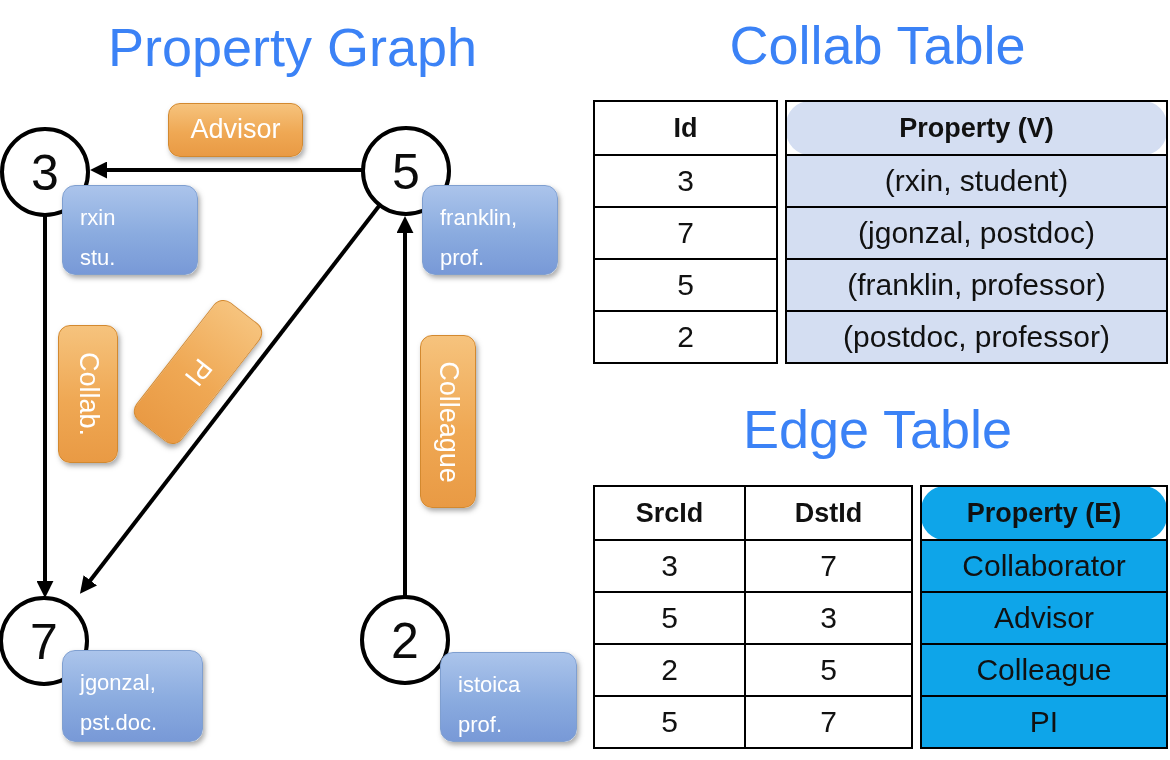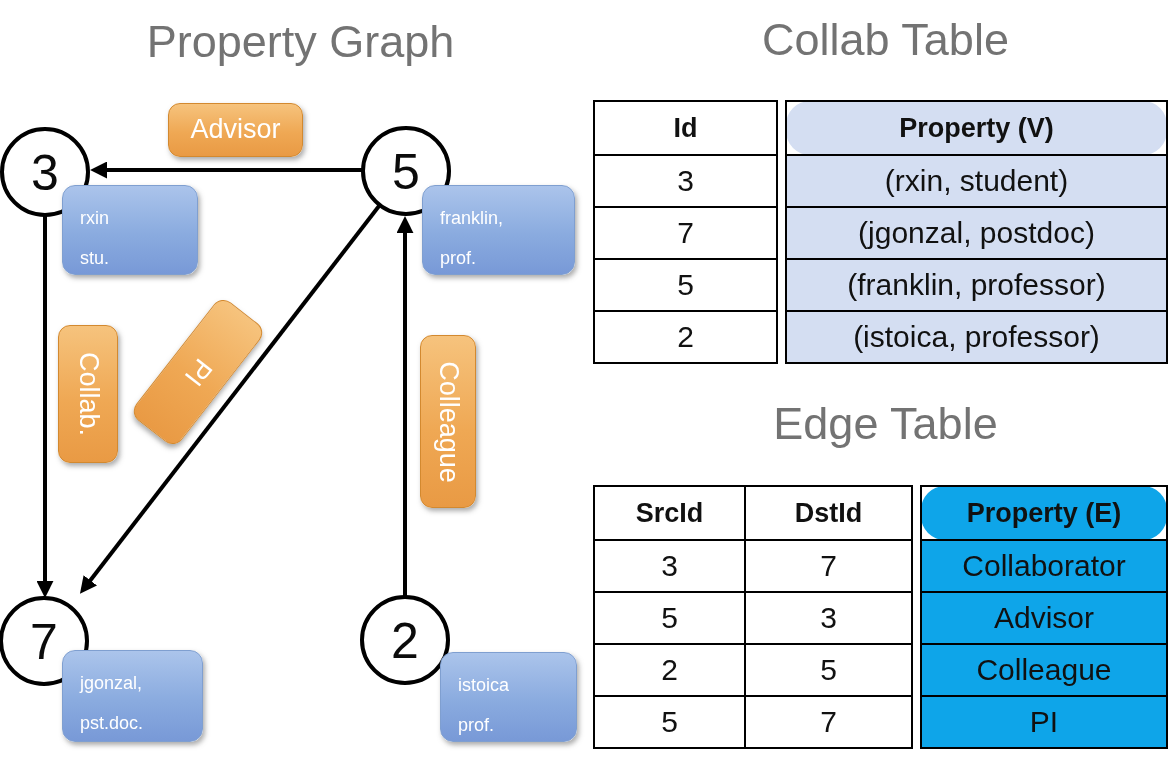--- a/index.html
+++ b/index.html
@@ -1,32 +1,32 @@
 <!DOCTYPE html>
 <html><head>
 <meta charset="utf-8">
 <style>
   html,body { margin:0; padding:0; background:#ffffff; }
   #canvas {
     position:relative; width:1170px; height:760px; overflow:hidden;
     background:#ffffff; font-family:"Liberation Sans", sans-serif; color:#111;
   }
   .title {
-    position:absolute; text-align:center; font-size:45px; color:#737373;
-    letter-spacing:0px; white-space:nowrap;padding-left:8px;
+    position:absolute; text-align:center; font-size:54px; color:#3b82f6;
+    letter-spacing:0px; white-space:nowrap;
   }
   
   #graph-svg { position:absolute; left:0; top:0; }
   .node-digit { font-family:"Liberation Sans", sans-serif; font-size:50px; fill:#0b0b0b; }
   
   .vbox {
     position:absolute; box-sizing:border-box; border-radius:13px;
     background:linear-gradient(180deg,#abc4eb 0%,#8aabdf 55%,#7899d7 100%);
     border:1.5px solid #7f9fd0; box-shadow:2px 3px 5px rgba(90,90,90,.5);
-    color:#ffffff; font-size:18px; line-height:40px; padding:12px 6px 0 17px;
+    color:#ffffff; font-size:22px; line-height:40px; padding:12px 6px 0 17px;
   }
   
   .obox {
     position:absolute; box-sizing:border-box; border-radius:12px;
     background:linear-gradient(180deg,#f6c37d 0%,#efa854 55%,#e99a44 100%);
     border:1.5px solid #d3892f; box-shadow:2px 3px 5px rgba(90,90,90,.5);
     color:#ffffff; font-size:27px;
   }
   .obox .htext { display:block; text-align:center; }
   .vtext {
@@ -71,21 +71,21 @@
     <text x="45" y="190" text-anchor="middle" class="node-digit">3</text>
     <text x="406" y="189" text-anchor="middle" class="node-digit">5</text>
     <text x="44" y="659" text-anchor="middle" class="node-digit">7</text>
     <text x="405" y="658" text-anchor="middle" class="node-digit">2</text>
   </svg>
 
   <div class="vbox" style="left:62px; top:185px; width:136px; height:90px;">
     <span>rxin</span><br>
     <span>stu.</span>
   </div>
-  <div class="vbox" style="left:422px; top:185px; width:153px; height:90px;">
+  <div class="vbox" style="left:422px; top:185px; width:136px; height:90px;">
     <span>franklin,</span><br>
     <span>prof.</span>
   </div>
   <div class="vbox" style="left:62px; top:650px; width:141px; height:92px;">
     <span>jgonzal,</span><br>
     <span>pst.doc.</span>
   </div>
   <div class="vbox" style="left:420px; top:652px; width:137px; height:90px;margin-left:20px;">
     <span>istoica</span><br>
     <span>prof.</span>
@@ -134,21 +134,21 @@
     <tr>
           <td>(rxin, student)</td>
         </tr>
     <tr>
           <td>(jgonzal, postdoc)</td>
         </tr>
     <tr>
           <td>(franklin, professor)</td>
         </tr>
     <tr>
-          <td>(istoica, professor)</td>
+          <td>(postdoc, professor)</td>
         </tr>
   </tbody>
     </table>
 
   <div class="title" style="left:585px; top:398px; width:585px;">Edge Table</div>
 
   <table style="left:593px; top:485px; width:320px;">
     <tbody>
         <tr>
       <th style="width:149px;">SrcId</th>

